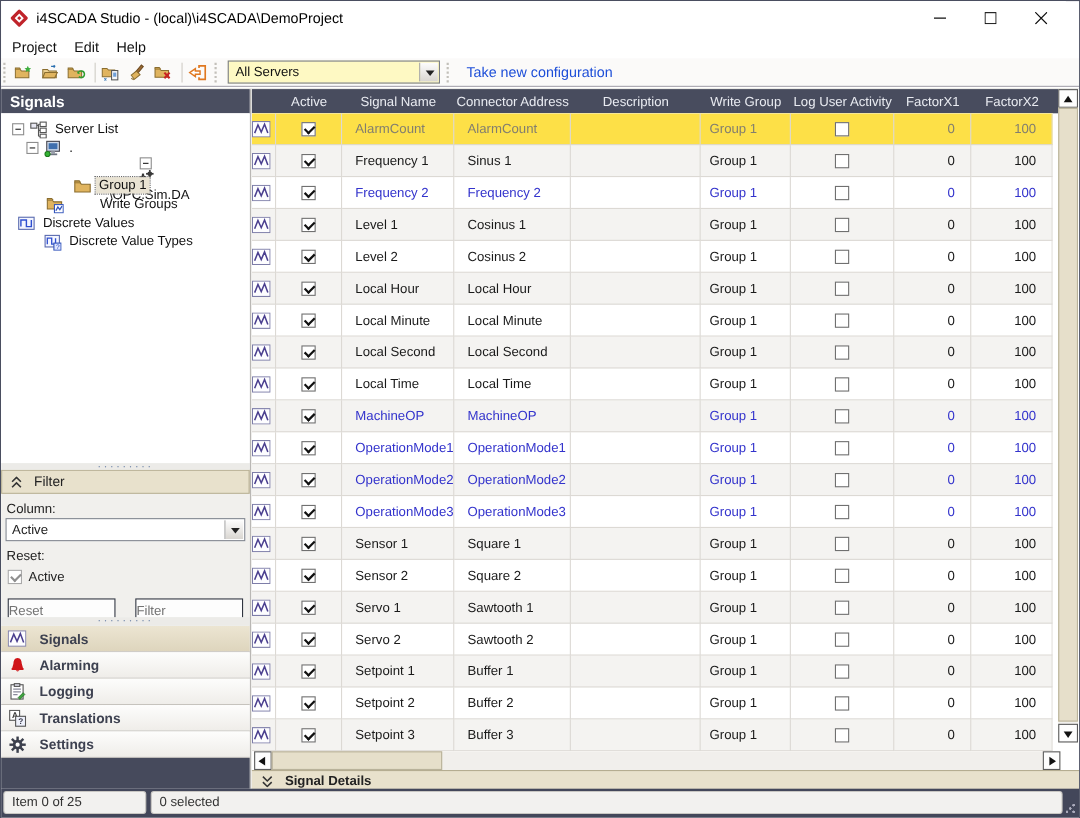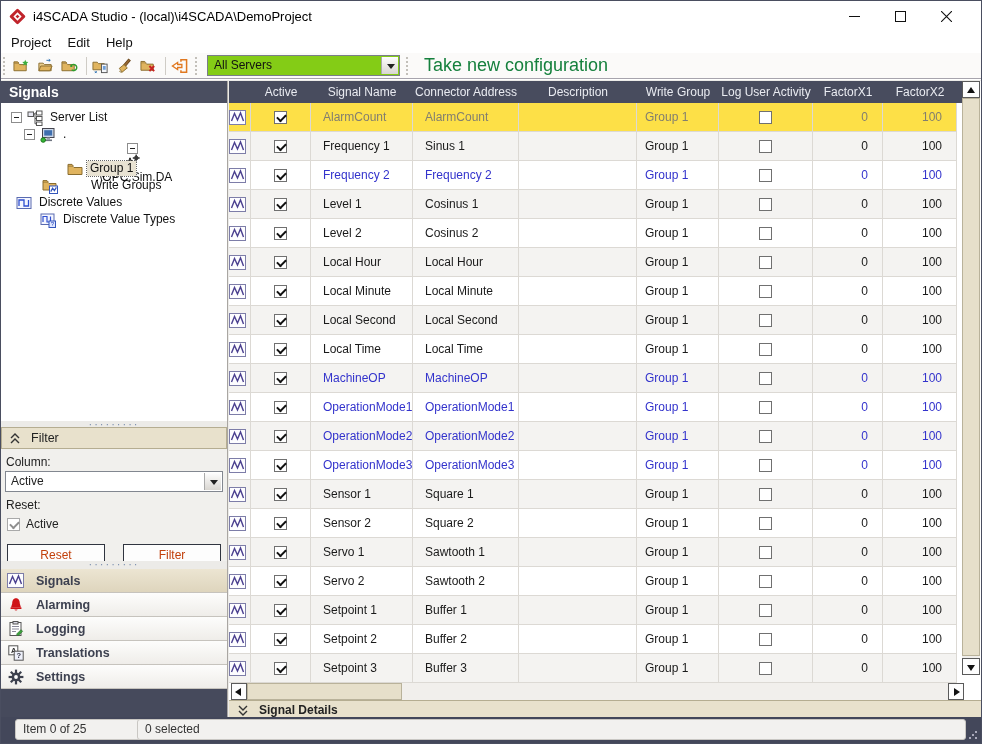--- a/index.html
+++ b/index.html
@@ -16,25 +16,25 @@
 
   
   .menubar { position:absolute; top:30px; left:0; right:0; height:22px; background:#fff; display:flex; align-items:center; padding-left:2px; }
   .menu-item { padding:2px 8px; font-size:13px; color:#111; }
 
   
   .toolbar { position:absolute; top:52px; left:0; right:0; height:26px; background:#fbfaf9; border-bottom:1px solid #a7a4ad; display:flex; align-items:center; }
   .grip { width:6px; height:18px; margin:0 2px; border-left:2px dotted #c3c0ba; }
   .tbtn { width:24px; height:22px; display:flex; align-items:center; justify-content:center; }
   .tsep { width:1px; height:18px; background:#cfccc6; margin:0 3px; }
-  .combo { position:relative; width:193px; height:21px; background:#84cc16; border:1px solid #7a7e88; margin:0 4px; }
+  .combo { position:relative; width:193px; height:21px; background:#fef9c3; border:1px solid #7a7e88; margin:0 4px; }
   .combo .val { display:block; font-size:12px; line-height:19px; padding-left:6px; color:#111; }
   .combo-btn { position:absolute; right:1px; top:1px; width:17px; height:17px; background:linear-gradient(#fdfdfd,#d9d6d1); border-left:1px solid #aaa; }
   .combo-btn::after { content:''; position:absolute; left:4.5px; top:7px; border:4px solid transparent; border-top:5px solid #222; }
-  .text-btn { font-size:18px; color:#15803d; padding:3px 10px; }
+  .text-btn { font-size:13px; color:#1d4ed8; padding:3px 10px; }
 
   
   .main { position:absolute; top:79px; bottom:26px; left:0; right:0; background:#ecebe8; }
 
   
   .leftpanel { position:absolute; left:0; top:1px; width:227px; bottom:0; display:flex; flex-direction:column; border-right:1px solid #a9a6a2; background:#fff; }
   .panel-title { height:22px; background:#4a4e60; color:#fff; font-weight:bold; font-size:14px; line-height:22px; padding-left:8px; flex:none; }
   .tree { height:318px; background:#fff; padding-top:6px; overflow:hidden; flex:none; }
   .tree-item { height:17px; display:flex; align-items:center; font-size:12px; color:#111; white-space:nowrap; }
   .expander { width:11px; height:11px; border:1px solid #8d8d8d; background:#fff; position:relative; margin-right:4px; flex:none; }
@@ -48,21 +48,21 @@
   .splitter::after { content:'·········'; position:absolute; left:0; right:0; top:-3px; text-align:center; color:#7b8fae; font-size:11px; letter-spacing:2px; }
   .splitter2 { height:8px; }
 
   .filter-header { height:22px; flex:none; background:#e8e1cc; border:1px solid #b5ad91; display:flex; align-items:center; gap:7px; padding-left:7px; font-size:12.5px; color:#222; }
   .filter-body { height:112px; flex:none; background:#f1f0ed; font-size:12px; color:#222; }
   .f-label { margin:6px 0 2px 5px; }
   .f-combo { position:relative; width:218px; height:21px; margin-left:4px; background:#fff; border:1px solid #828790; }
   .f-combo .val { font-size:12px; line-height:19px; padding-left:5px; display:block; }
   .f-check-row { display:flex; align-items:center; gap:6px; margin:5px 0 0 6px; }
   .f-buttons { display:flex; justify-content:space-between; padding:0 6px; margin-top:13px; }
-  .btn { width:98px; height:22px; background:#fdfdfd; border:1px solid #303540; font-size:12px; color:#c2410c; text-align:center; line-height:20px; }
+  .btn { width:98px; height:22px; background:#fdfdfd; border:1px solid #303540; font-size:12px; color:#737373; line-height:20px; }
 
   .nav { flex:none; }
   .nav-item { height:24px; border-bottom:1px solid #c6c3bd; background:linear-gradient(#fdfdfc,#efede9); display:flex; align-items:center; gap:8px; padding-left:6px; font-weight:bold; font-size:12.5px; color:#3d4150; }
   .nav-item.selected { background:linear-gradient(#ece5d2,#ded5bd); }
   .nav-filler { flex:1; background:#464a5c; }
 
   
   .gridpanel { position:absolute; left:228px; top:1px; right:0; bottom:0; background:#fff; }
   .grid-header { position:absolute; top:0; left:0; width:733px; height:22px; background:#484c5e; display:flex; }
   .hcell { height:22px; line-height:22px; color:#e9ebf1; font-size:12px; text-align:center; flex:none; }
@@ -101,21 +101,21 @@
   .hs-left { left:0; } .hs-right { right:0; }
   .hs-left::after { content:''; position:absolute; left:3px; top:3.5px; border:4.5px solid transparent; border-right:6px solid #111; border-left:none; }
   .hs-right::after { content:''; position:absolute; left:5px; top:3.5px; border:4.5px solid transparent; border-left:6px solid #111; border-right:none; }
   .hs-thumb { position:absolute; left:16px; top:0; width:155px; height:17px; background:#e6dfca; border:1px solid #b9b29a; }
 
   .details-bar { position:absolute; top:619px; left:0; right:0; height:19px; background:#e8e1cc; border-top:1px solid #b5ad91; display:flex; align-items:center; gap:7px; padding-left:8px; font-size:12px; font-weight:bold; color:#222; }
 
   
   .statusbar { position:absolute; bottom:0; left:0; right:0; height:26px; background:#43475a; }
   .sb-panel { position:absolute; top:2px; height:21px; background:#f2f1ef; border:1px solid #c9c7c3; border-radius:3px; font-size:12px; color:#333; line-height:19px; padding-left:7px; }
-  .sb-item { left:14px; width:130px; }
+  .sb-item { left:2px; width:130px; }
   .sb-sel { left:136px; width:829px; }
   .sb-grip { position:absolute; right:3px; bottom:3px; width:10px; height:10px;
     background:radial-gradient(circle at 8px 2px,#aab 1px,transparent 1.4px),
                radial-gradient(circle at 8px 8px,#aab 1px,transparent 1.4px),
                radial-gradient(circle at 2px 8px,#aab 1px,transparent 1.4px),
                radial-gradient(circle at 5px 5px,#aab 1px,transparent 1.4px); }
 </style>
 </head>
 <body>
 

